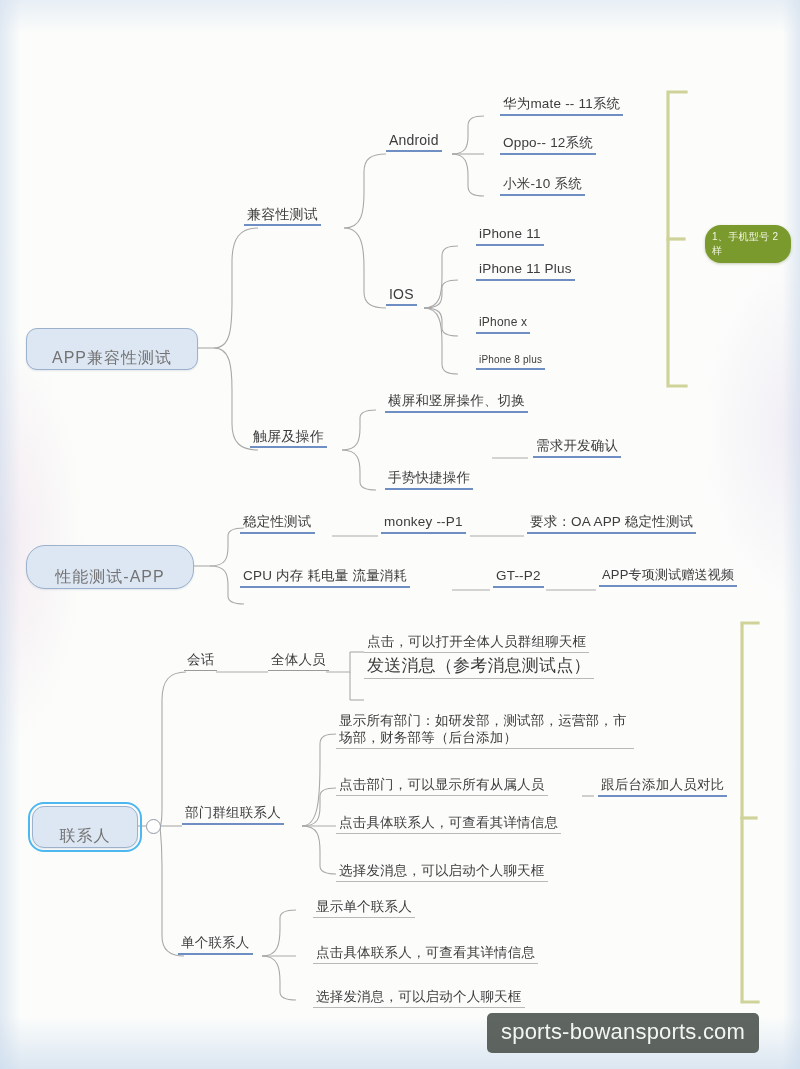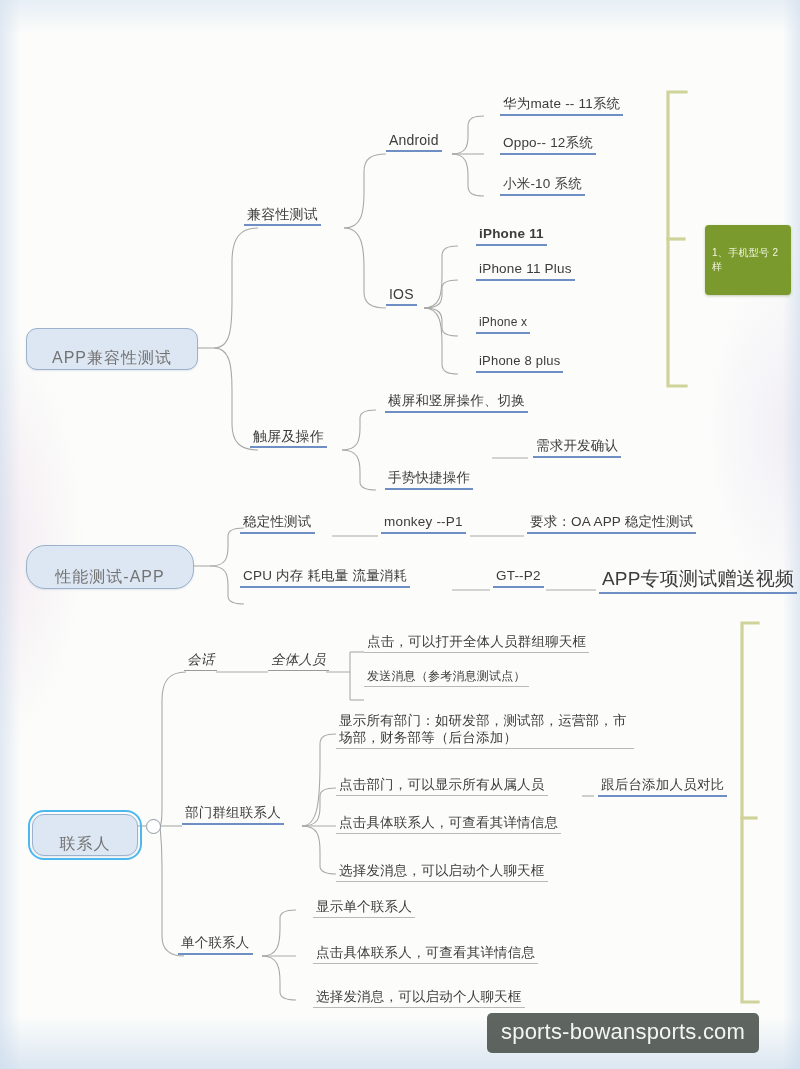--- a/index.html
+++ b/index.html
@@ -27,54 +27,53 @@
   .node{
     position:absolute;
     color:#3c3c3c;
     white-space:nowrap;
     line-height:1.15;
     letter-spacing:.2px;
   }
   .node .txt{display:block;padding:0 3px 2px 3px;}
   .node.ul{border-bottom:2.2px solid #6f8fc4;}
   .node.ul-soft{border-bottom:1.4px solid #b9b9b9;}
-  .node.ul-grey{border-bottom:1.3px solid #9a9a9a;font-style:italic;}
+  .node.ul-grey{border-bottom:1.3px solid #9a9a9a;}
 
   
   .root{
     position:absolute;
     background:#dde7f3;
     border:1.4px solid #9bb1cc;
     border-radius:11px;
     color:#737373;
     display:flex;align-items:flex-end;justify-content:center;
     letter-spacing:1px;
     box-shadow:0 1px 2px rgba(120,140,170,.20);
   }
   .root.selected{
     outline:2.4px solid #4db8f0;
     outline-offset:2px;
     border-radius:12px;
-    margin-top:8px;
   }
   .collapse-dot{
     position:absolute;
     width:13px;height:13px;border-radius:50%;
     background:#ffffff;border:1.4px solid #8f9aa6;
   }
 
   
   .note{
     position:absolute;
     background:#7b9a2e;
-    border-radius:4px;
+    border-radius:16px;
     color:#f2f6e2;
     font-size:10px;
     line-height:14px;
-    padding:21px 7px;
+    padding:5px 7px;
     box-shadow:0 1px 3px rgba(90,110,40,.35);
     letter-spacing:.3px;
   }
 
   
   .watermark{
     position:absolute;
     background:rgba(73,80,74,.88);
     color:#f3f5f3;
     font-size:22px;
@@ -177,30 +176,30 @@
   <div class="node ul" style="left:500px;top:135px;font-size:13.5px;">
     <span class="txt">Oppo-- 12系统</span>
   </div>
   <div class="node ul" style="left:500px;top:176px;font-size:13.5px;">
     <span class="txt">小米-10 系统</span>
   </div>
 
   <div class="node ul" style="left:386px;top:286px;font-size:14px;">
     <span class="txt">IOS</span>
   </div>
-  <div class="node ul" style="left:476px;top:226px;font-size:13.5px;font-weight:bold;">
+  <div class="node ul" style="left:476px;top:226px;font-size:13.5px;">
     <span class="txt">iPhone 11</span>
   </div>
   <div class="node ul" style="left:476px;top:261px;font-size:13.5px;">
     <span class="txt">iPhone 11 Plus</span>
   </div>
   <div class="node ul" style="left:476px;top:316px;font-size:12px;">
     <span class="txt">iPhone x</span>
   </div>
-  <div class="node ul" style="left:476px;top:354px;font-size:13px;">
+  <div class="node ul" style="left:476px;top:354px;font-size:10px;">
     <span class="txt">iPhone 8 plus</span>
   </div>
 
   <div class="node ul" style="left:250px;top:428px;font-size:14px;">
     <span class="txt">触屏及操作</span>
   </div>
   <div class="node ul" style="left:385px;top:393px;font-size:13.5px;">
     <span class="txt">横屏和竖屏操作、切换</span>
   </div>
   <div class="node ul" style="left:385px;top:438px;font-size:13.5px;margin-top:32px;">
@@ -227,39 +226,39 @@
   <div class="node ul" style="left:527px;top:514px;font-size:13.5px;">
     <span class="txt">要求：OA APP  稳定性测试</span>
   </div>
 
   <div class="node ul" style="left:240px;top:568px;font-size:13.5px;">
     <span class="txt">CPU  内存  耗电量  流量消耗</span>
   </div>
   <div class="node ul" style="left:493px;top:568px;font-size:13.5px;">
     <span class="txt">GT--P2</span>
   </div>
-  <div class="node ul" style="left:599px;top:568px;font-size:19px;">
+  <div class="node ul" style="left:599px;top:568px;font-size:13px;">
     <span class="txt">APP专项测试赠送视频</span>
   </div>
 
   <div class="root selected" style="left:32px;top:806px;width:104px;height:40px;font-size:16px;">
     <span>联系人</span>
   </div>
   <div class="collapse-dot" style="left:146px;top:819px;"></div>
 
   <div class="node ul-grey" style="left:184px;top:652px;font-size:13.5px;">
     <span class="txt">会话</span>
   </div>
   <div class="node ul-grey" style="left:268px;top:652px;font-size:13.5px;">
     <span class="txt">全体人员</span>
   </div>
   <div class="node ul-soft" style="left:364px;top:634px;font-size:13.5px;">
     <span class="txt">点击，可以打开全体人员群组聊天框</span>
   </div>
-  <div class="node ul-soft" style="left:364px;top:670px;font-size:12px;">
+  <div class="node ul-soft" style="left:364px;top:656px;font-size:17px;">
     <span class="txt">发送消息（参考消息测试点）</span>
   </div>
 
   <div class="node ul" style="left:182px;top:805px;font-size:13.5px;">
     <span class="txt">部门群组联系人</span>
   </div>
 
   <div class="node ul-soft" style="left:336px;top:777px;font-size:13.5px;">
     <span class="txt">点击部门，可以显示所有从属人员</span>
   </div>

